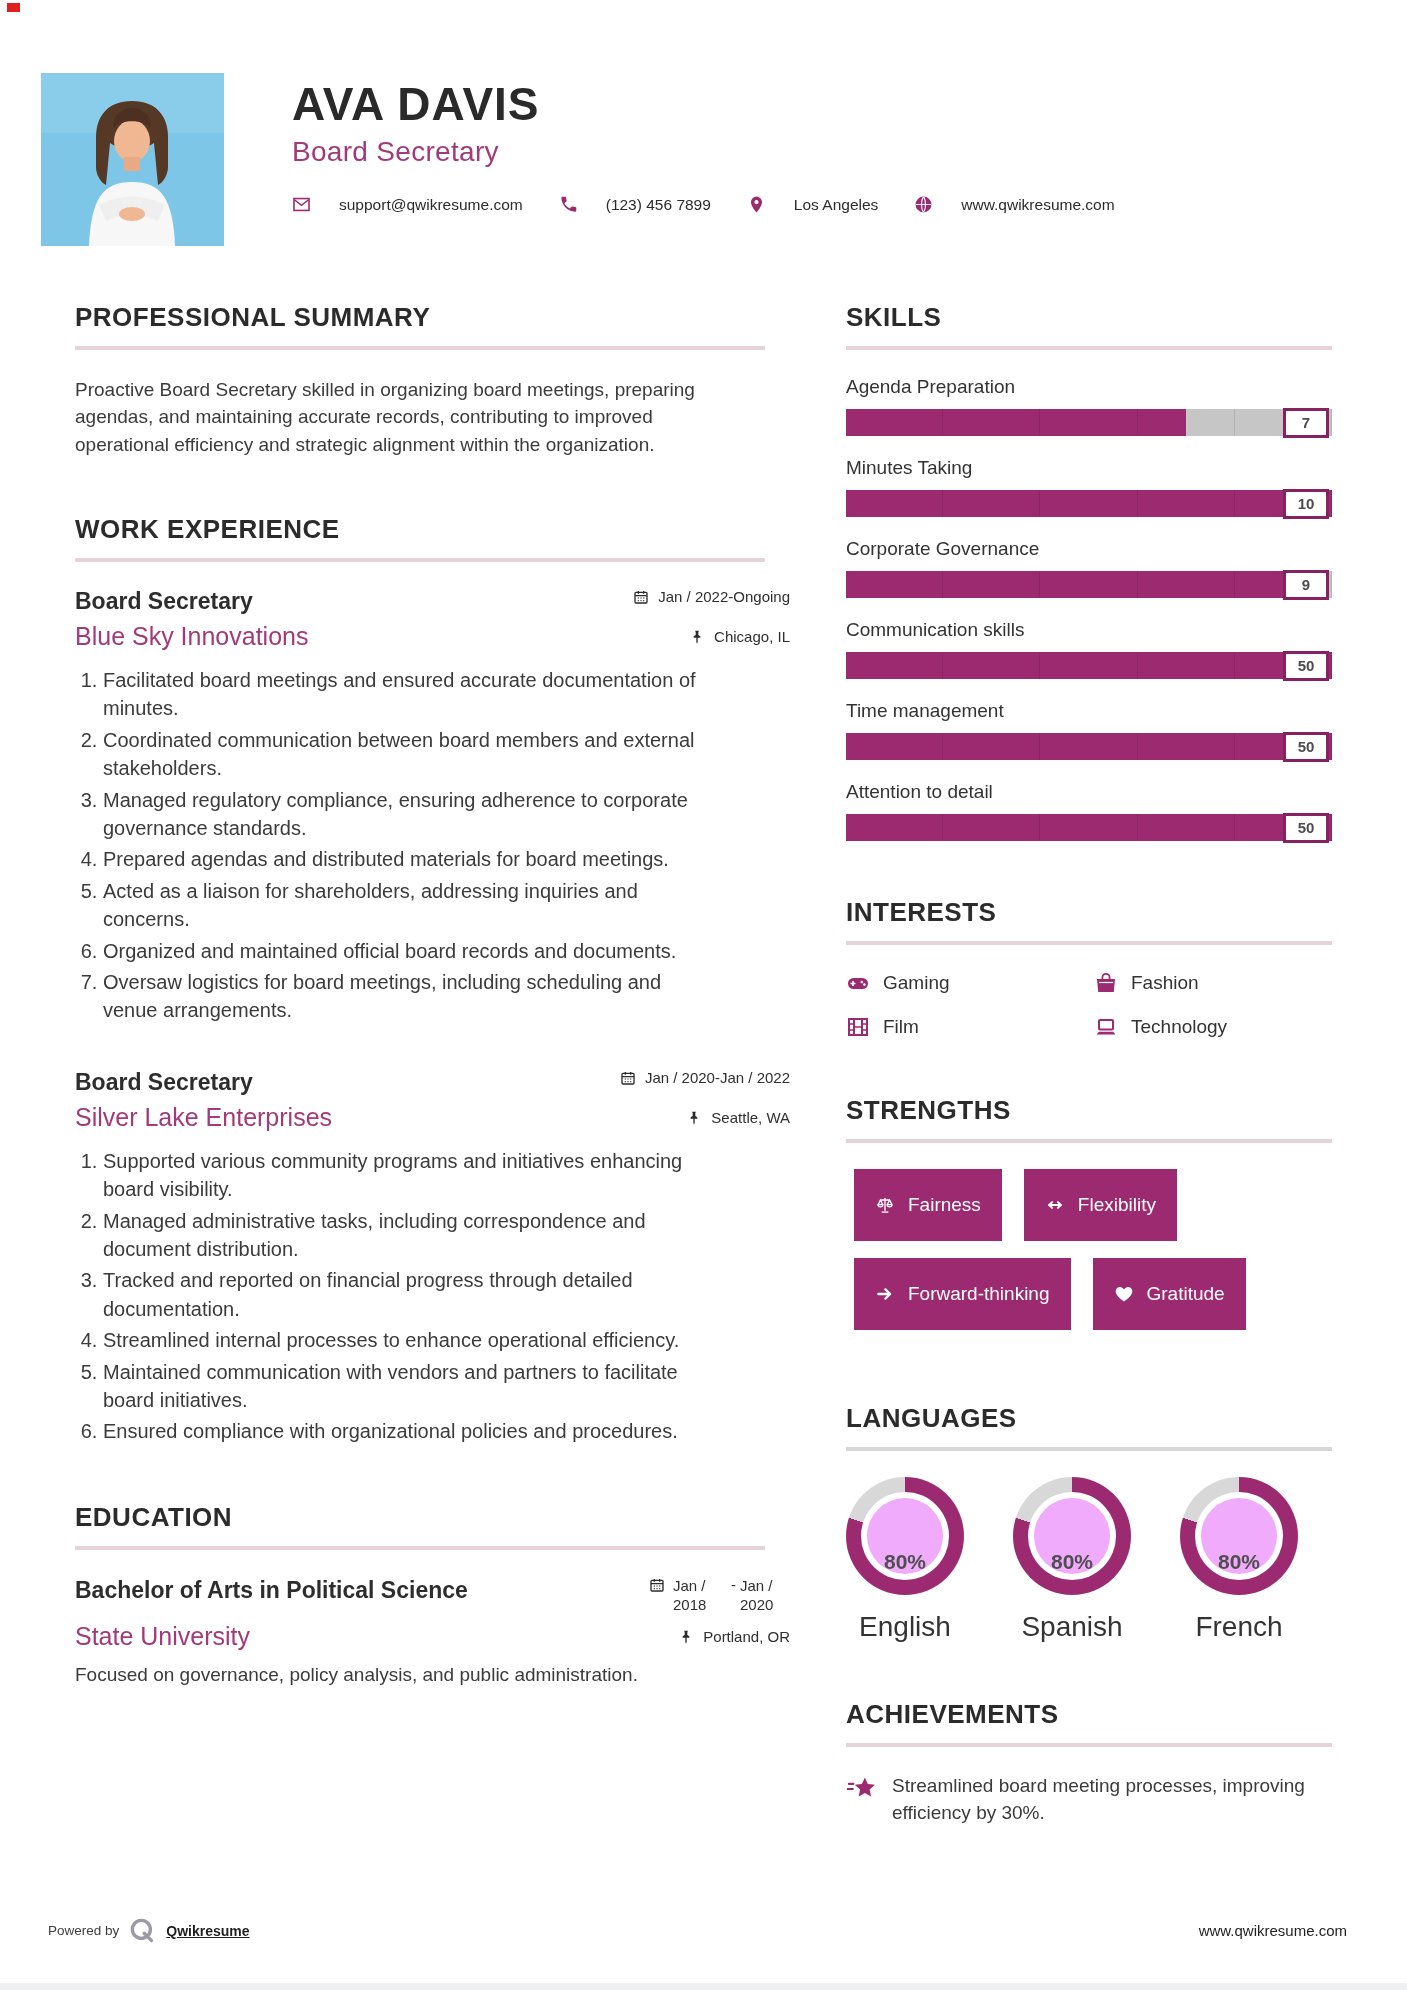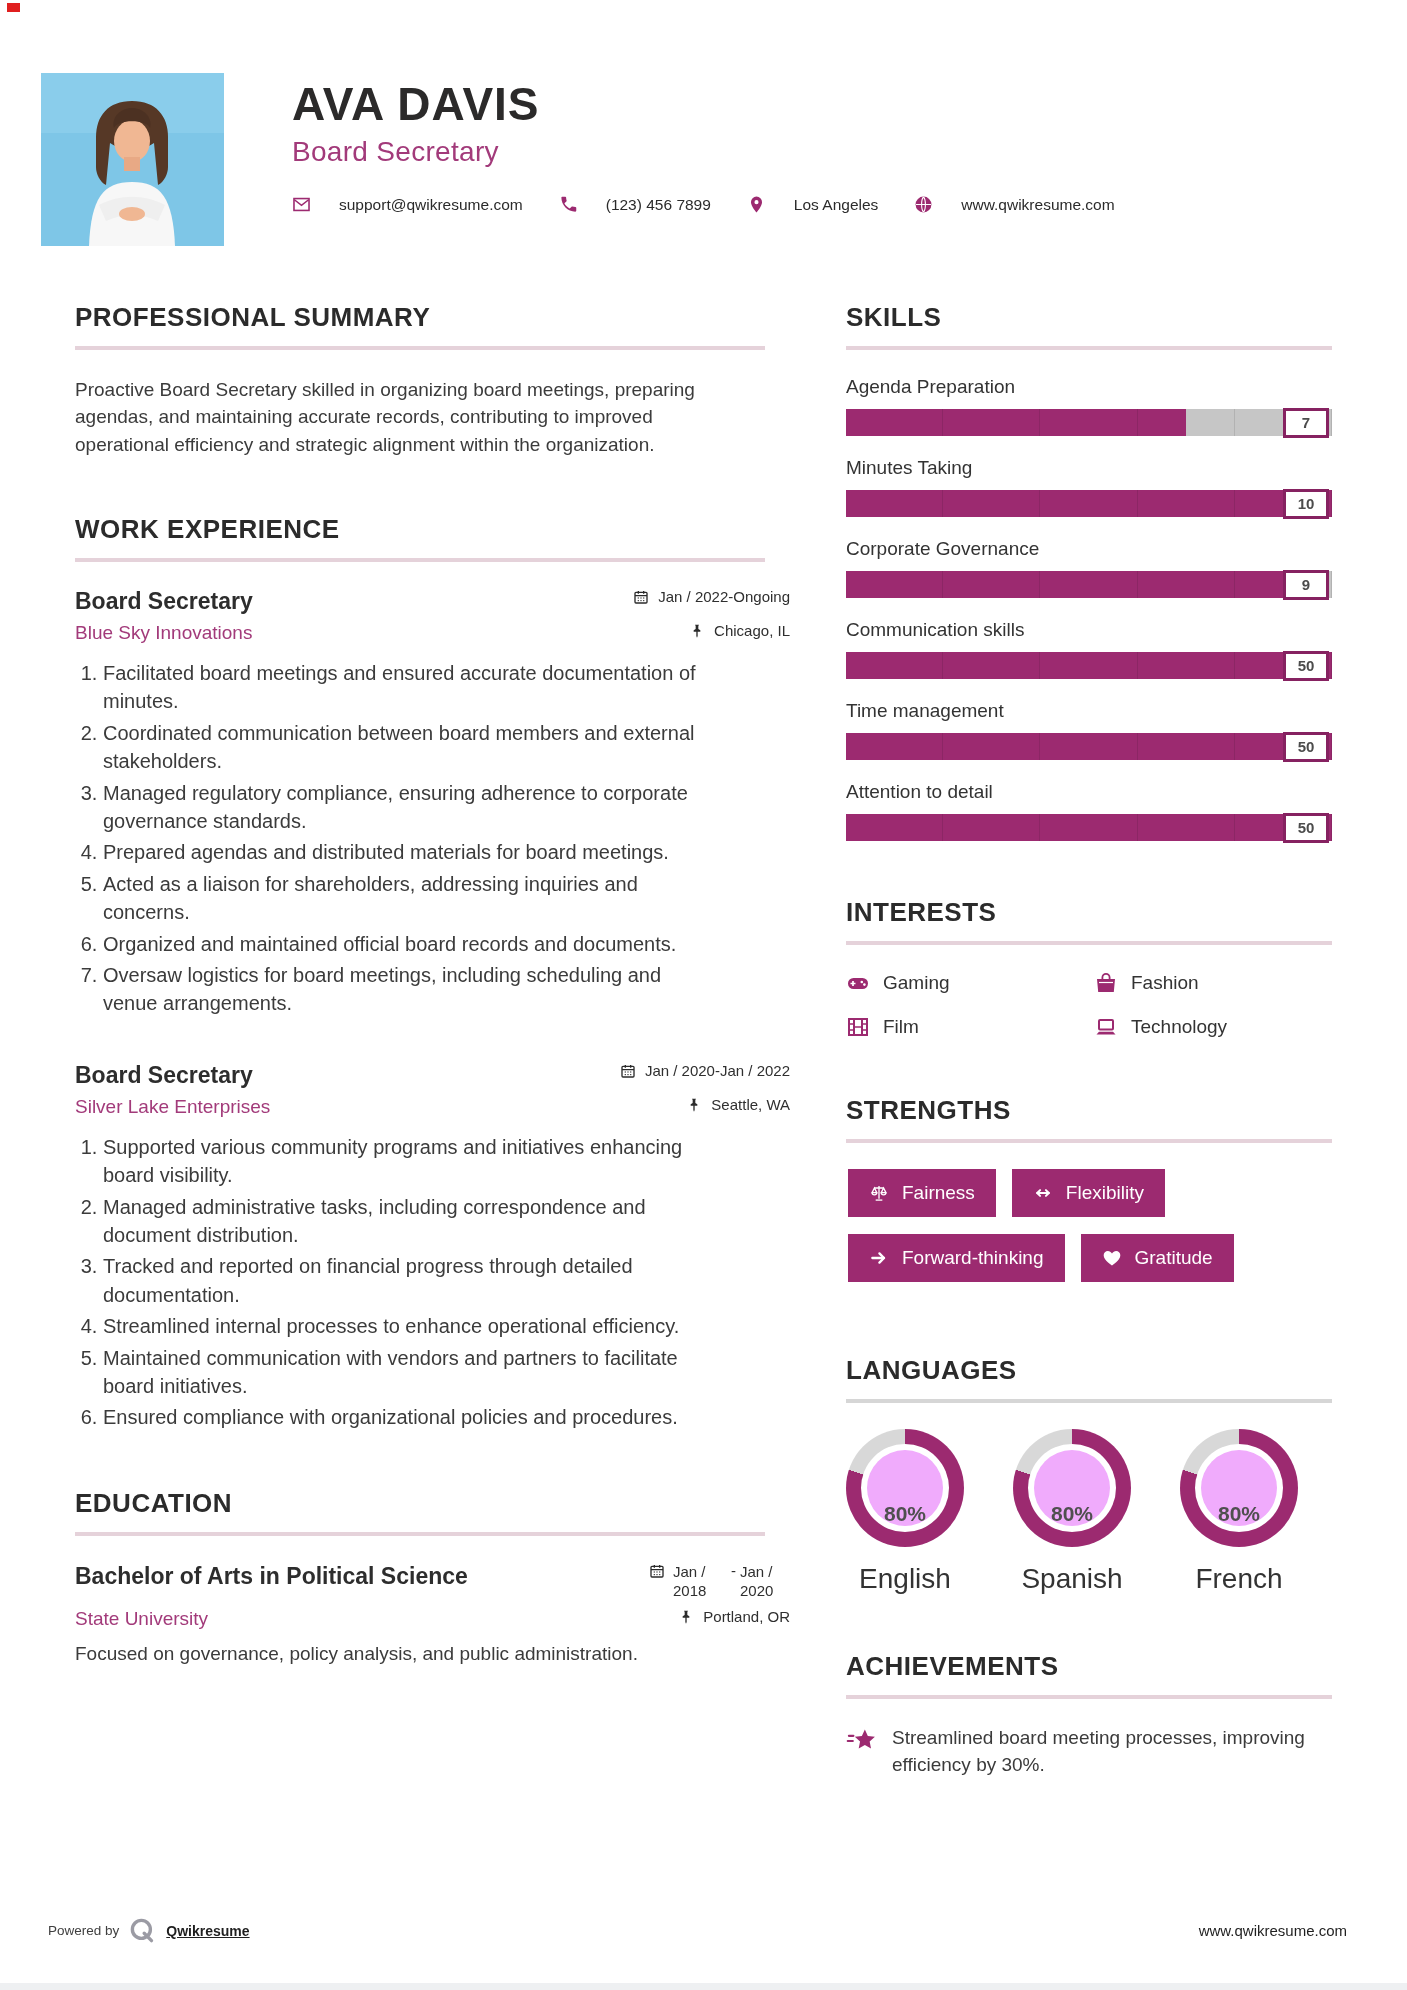--- a/index.html
+++ b/index.html
@@ -46,42 +46,42 @@
   .col-left .rule{width:690px}
   .rule.gray{background:var(--rule_gray)}
   
   .summary-text{font-size:19px;line-height:1.44;color:var(--body);max-width:640px}
   .job{margin-bottom:44px}
   .job-head{display:flex;justify-content:space-between;align-items:flex-start}
   .job-title2,.degree{font-size:23px;font-weight:bold;color:#2D2D2D}
   .degree{max-width:400px;line-height:1.3}
   .meta{display:flex;align-items:flex-start;gap:9px;font-size:15px;color:#2F2F2F;white-space:nowrap}
   .job-sub{display:flex;justify-content:space-between;align-items:baseline;margin-top:7px}
-  .company{font-size:19px;color:var(--accent_light)}
+  .company{font-size:25px;color:var(--accent_light)}
   ol.bullets{margin:15px 0 0 0;padding-left:28px;font-size:20px;line-height:1.42;color:var(--body);max-width:640px}
   ol.bullets li{margin-bottom:3px}
   .edu-date{gap:8px}
   .date-col{display:inline-block;width:50px;line-height:1.3;white-space:normal}
   .date-sep{margin-right:-4px}
   .edu-desc{font-size:19px;line-height:1.44;color:var(--body);max-width:640px;margin-top:10px}
   
   .skill{margin-bottom:21px}
   .skill-label{font-size:19px;color:#333;margin-bottom:11px}
   .bar{position:relative;height:27px;background:var(--bar_track)}
   .bar::after{content:"";position:absolute;inset:0;
     background:repeating-linear-gradient(to right,transparent 0,transparent calc(20% - 1px),rgba(0,0,0,.10) calc(20% - 1px),rgba(0,0,0,.10) 20%)}
   .bar-fill{height:100%;background:var(--accent)}
   .bar-box{position:absolute;right:3px;top:50%;transform:translateY(-50%);z-index:2;
     width:46px;height:30px;background:#fff;border:3px solid var(--accent_dark);
     display:flex;align-items:center;justify-content:center;font-size:15px;font-weight:bold;color:#4C4C4C}
   .interests-grid{display:grid;grid-template-columns:1fr 1fr;row-gap:20px;column-gap:10px}
   .interest{display:flex;align-items:center;gap:13px;font-size:19px;color:#333}
   .badges{display:flex;flex-wrap:wrap}
   .badge{display:inline-flex;align-items:center;gap:13px;background:var(--accent);color:#fff;
-    font-size:19px;padding:13px 21px;margin:0 14px 17px 2px}
+    font-size:19px;padding:25px 21px;margin:0 14px 17px 8px}
   .langs{display:flex;gap:49px}
   .lang{width:118px;text-align:center}
   .donut{position:relative;width:118px;height:118px;border-radius:50%}
   .hole{position:absolute;inset:15px;border-radius:50%;background:#fff}
   .disc{position:absolute;inset:6px;border-radius:50%;background:#f0abfc;display:flex;align-items:flex-end;justify-content:center}
   .pct{font-size:21px;font-weight:bold;color:#4F4F4F}
   .lang-name{font-size:28px;color:#333;margin-top:16px}
   .ach{display:flex;align-items:flex-start;gap:14px;max-width:470px}
   .ach p{font-size:19px;line-height:1.42;color:var(--body)}
   

